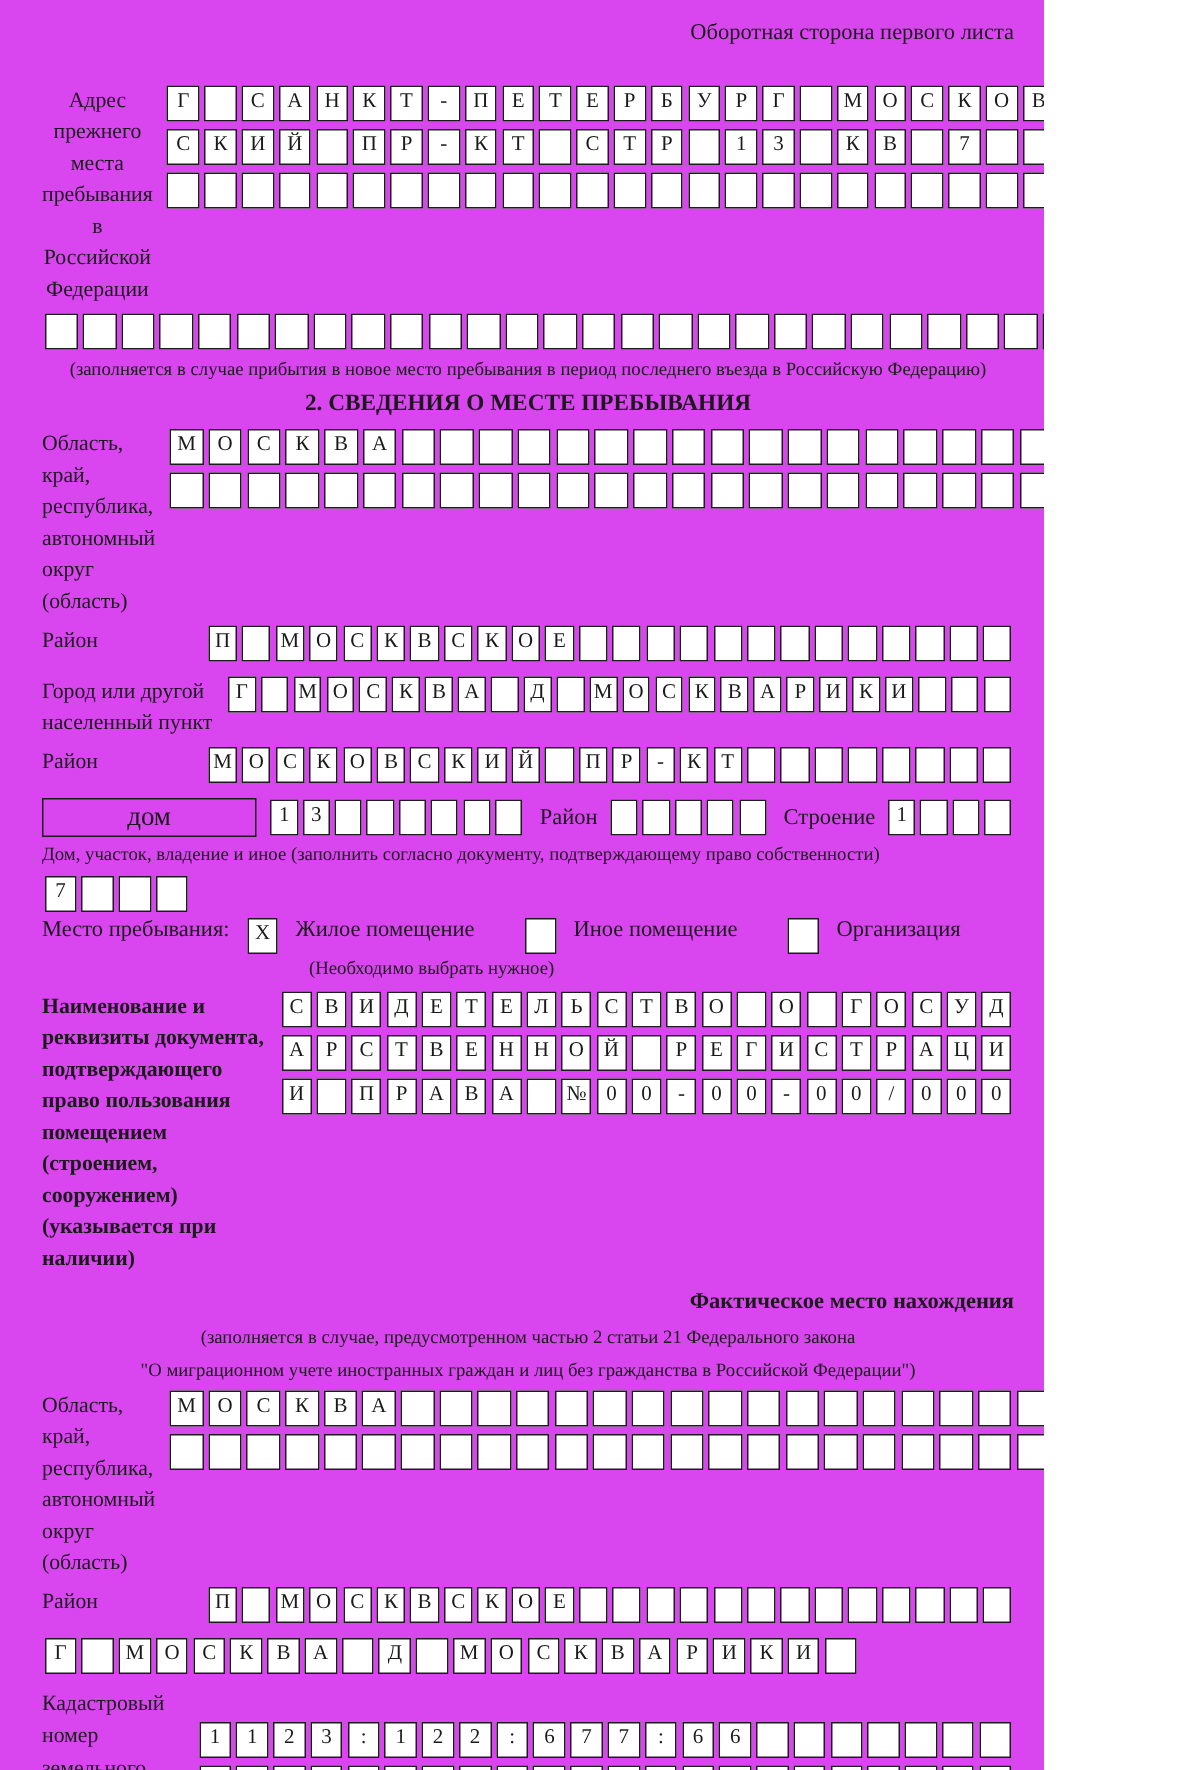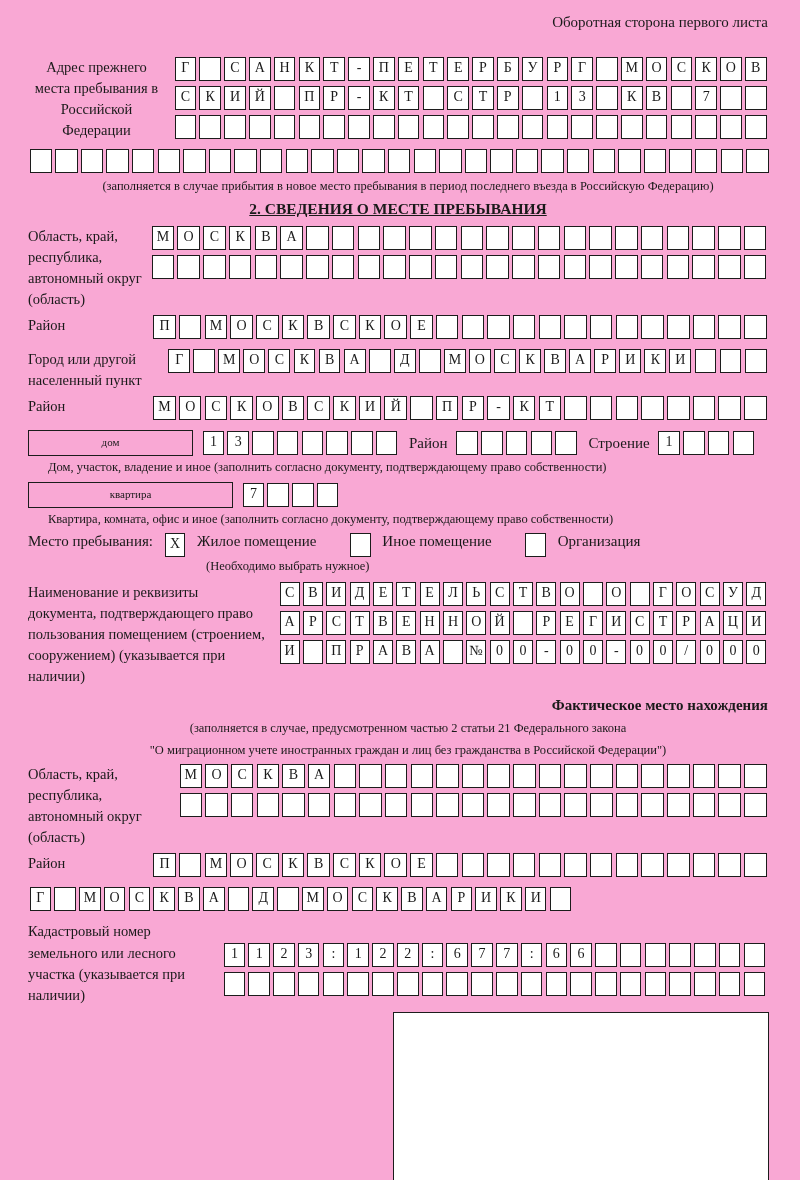--- a/index.html
+++ b/index.html
@@ -2,47 +2,47 @@
 <html><head>
 <meta charset="utf-8">
 <style>
   * { margin:0; padding:0; box-sizing:border-box; }
   html,body { background:#ffffff; }
   body {
     width:800px; height:1180px;
     font-family:"Liberation Serif", serif;
     color:#1a1a1a;
   }
-  .page { position:relative; width:800px; height:1180px; background:#f9a8d4; padding:14px 32px 0 28px; overflow:hidden; }
+  .page { position:relative; width:696px; height:1180px; background:#d946ef; padding:14px 20px 0 28px; overflow:hidden; }
 
   .header-note { text-align:right; font-size:15px; margin-bottom:26px; }
 
   .row-group { display:flex; align-items:flex-start; margin-bottom:5px; }
   .label { font-size:14.5px; line-height:1.45; padding-right:8px; }
   .w147 { width:147px;text-align:center; } .w124 { width:124px; } .w139 { width:139px; }
-  .w252 { width:252px; } .w154 { width:154px; } .w197 { width:197px; } .w194 { width:194px; }
+  .w252 { width:252px;font-weight:bold; } .w154 { width:154px; } .w197 { width:197px; } .w194 { width:194px; }
   .col { display:flex; flex-direction:column; flex:1; }
 
   .cells { display:flex; height:24px; margin-bottom:5px; }
   .cw595 { width:595px; } .cw742 { width:742px; } .cw618 { width:618px; }
   .cw603 { width:603px; } .cw490 { width:490px; } .cw590 { width:590px; }
   .cw545 { width:545px; } .cw198 { width:198px; } .cw124c { width:124px; }
   .cw99 { width:99px; } .cw24 { width:24px; }
   .cell {
     flex:1 1 0; border:1.5px solid #1c1c1c; margin:0 1.6px;
     font-size:14px; line-height:20px; text-align:center; background:#fff;
   }
 
-  .note { font-size:12.5px; line-height:1.3; margin-bottom:6px;margin-left:20px; }
+  .note { font-size:12.5px; line-height:1.3; margin-bottom:6px; }
   .center { text-align:center; }
-  .section-title { text-align:center; font-weight:bold; font-size:15.5px; margin:6px 0 8px 0;text-decoration:underline; }
+  .section-title { text-align:center; font-weight:bold; font-size:15.5px; margin:6px 0 8px 0; }
   .sub-title { text-align:right; font-weight:bold; font-size:15px; margin:10px 0 6px 0; }
 
   .house-row { display:flex; align-items:center; margin-bottom:3px; }
-  .big-box { border:1.6px solid #1c1c1c; height:26px; text-align:center; font-size:11px; line-height:23px; }
+  .big-box { border:1.6px solid #1c1c1c; height:26px; text-align:center; font-size:18px; line-height:23px; }
   .bw165 { width:165px; margin-right:8px; } .bw205 { width:205px; margin-right:8px; }
   .inline-label { font-size:15px; padding:0 7px 0 10px; }
   .house-row .cells { margin-bottom:0; }
 
   .stay-row { display:flex; margin:4px 0 2px 0; font-size:15px; }
   .stay-row .cells { margin-bottom:0; }
   .stay-gap { margin:0 10px; }
   .stay-label2 { margin-right:22px; }
   .stay-note { font-size:12.5px; margin:2px 0 8px 178px; width:300px; }
 
@@ -347,29 +347,27 @@
     <div class="cells cw99">
         <span class="cell">1</span>
         <span class="cell"></span>
         <span class="cell"></span>
         <span class="cell"></span>
       </div>
   </div>
   <div class="note">Дом, участок, владение и иное (заполнить согласно документу, подтверждающему право собственности)</div>
 
   <div class="house-row">
-    <div class="big-box bw205">квартира</div>
     <div class="cells cw99">
         <span class="cell">7</span>
         <span class="cell"></span>
         <span class="cell"></span>
         <span class="cell"></span>
       </div>
   </div>
-  <div class="note">Квартира, комната, офис и иное (заполнить согласно документу, подтверждающему право собственности)</div>
 
   <div class="stay-row">
     <span>Место пребывания:</span>
     <span class="cells cw24 stay-gap">
         <span class="cell">X</span>
       </span>
     <span class="stay-label2">Жилое помещение</span>
     <span class="cells cw24 stay-gap">
         <span class="cell"></span>
       </span>

